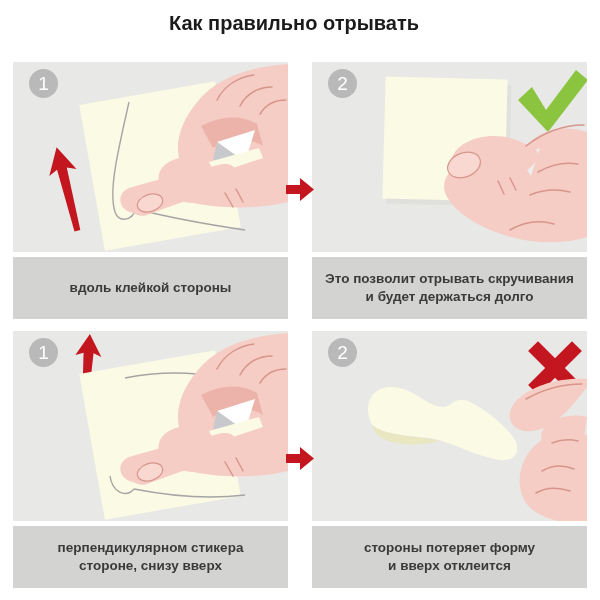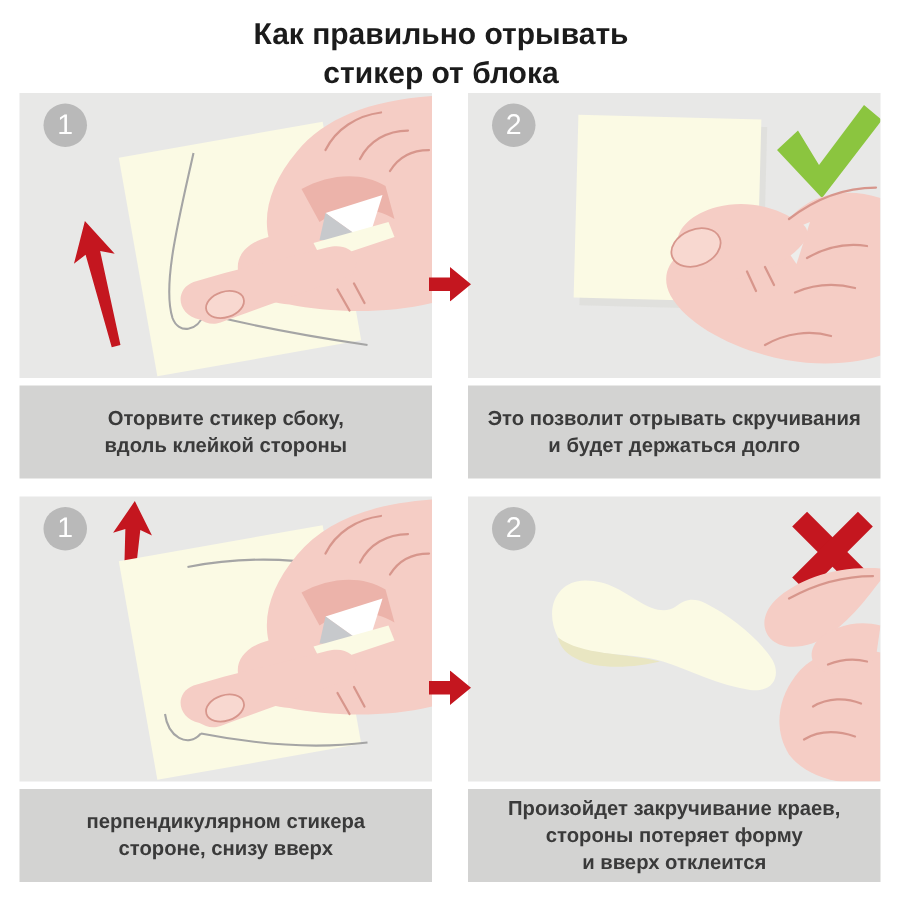--- a/index.html
+++ b/index.html
@@ -57,36 +57,34 @@
         <path d="M120,151 C105,148 103,131 116,126 C146,117 178,110 205,103 C220,99 229,109 222,121 C196,131 158,144 134,153 C128,155 124,153 120,151 Z"></path>
         <ellipse cx="137" cy="141" rx="13" ry="8.5" transform="rotate(-18 137 141)" fill="#f8d8d0" class="hline-thin"></ellipse>
       </g>
       <path class="hline" d="M204,38 C211,24 225,15 241,13 M227,44 C233,32 245,25 259,25 M247,52 C253,42 263,38 273,38 M212,131 L220,145 M223,127 L230,140"></path>
     </g>
   </defs>
 </svg>
 
 <div class="title">
   <span>Как правильно отрывать</span>
-  <span>стикер от блока</span>
 </div>
 
 <div class="panel" id="p0">
   <div class="illus">
     <div class="badge">1</div>
     <svg class="art" width="275" height="190" viewBox="0 0 275 190">
       <use href="#sticker-tilt"></use>
       <path class="peel" d="M116,40 C106,85 95,128 102,150 C106,161 119,159 123,147"></path>
       <path class="peel" d="M123,147 C162,157 198,163 232,168"></path>
       <use href="#hand-pinch"></use>
       <polygon points="14,0 28,26 19,22 17,86 11,86 9,22 0,26" transform="translate(40,84) rotate(-14 14 43)" fill="#c4161f"></polygon>
     </svg>
   </div>
   <div class="caption">
-    <span>Оторвите стикер сбоку,</span>
     <span>вдоль клейкой стороны</span>
   </div>
 </div>
 
 <div class="panel" id="p1">
   <div class="illus">
     <div class="badge">2</div>
     <svg class="art" width="275" height="190" viewBox="0 0 275 190">
       <polygon points="0,30 14,17 28,40 58,0 70,10 30,62" transform="translate(206,8)" fill="#8bc53f"></polygon>
       <g transform="rotate(1.5 133 77)">
@@ -140,21 +138,20 @@
       <path d="M60,94 C50,74 60,56 78,56 C94,56 104,64 114,70 C124,76 132,78 139,73 C144,69 150,67 158,71 C176,80 194,95 203,109 C209,120 203,131 188,129 C168,126 148,116 130,110 C108,103 76,108 60,94 Z" fill="#fbfae4"></path>
       <path d="M60,94 C76,106 104,104 128,110 C112,114 86,116 72,108 C64,104 61,99 60,94 Z" fill="#e9e6c2"></path>
       <g fill="#f5cdc5">
         <path d="M275,48 C246,46 220,55 205,69 C196,78 195,89 203,96 C212,103 228,101 241,92 C258,80 270,62 275,56 Z"></path>
         <path d="M275,86 C260,82 244,86 234,95 C226,103 228,113 238,117 C250,121 264,115 272,107 Z"></path>
       </g>
       <path class="hline" d="M214,68 C232,58 252,53 270,53 M240,112 C250,108 258,108 266,110 M230,140 C240,134 252,134 262,138 M224,162 C234,156 246,156 258,160"></path>
     </svg>
   </div>
   <div class="caption">
-    <span>Произойдет закручивание краев,</span>
     <span>стороны потеряет форму</span>
     <span>и вверх отклеится</span>
   </div>
 </div>
 
 <svg class="flow" id="flow1" width="28" height="23" viewBox="0 0 28 23">
   <polygon points="0,7 14,7 14,0 28,11.5 14,23 14,16 0,16" fill="#c4161f"></polygon>
 </svg>
 <svg class="flow" id="flow2" width="28" height="23" viewBox="0 0 28 23">
   <polygon points="0,7 14,7 14,0 28,11.5 14,23 14,16 0,16" fill="#c4161f"></polygon>

